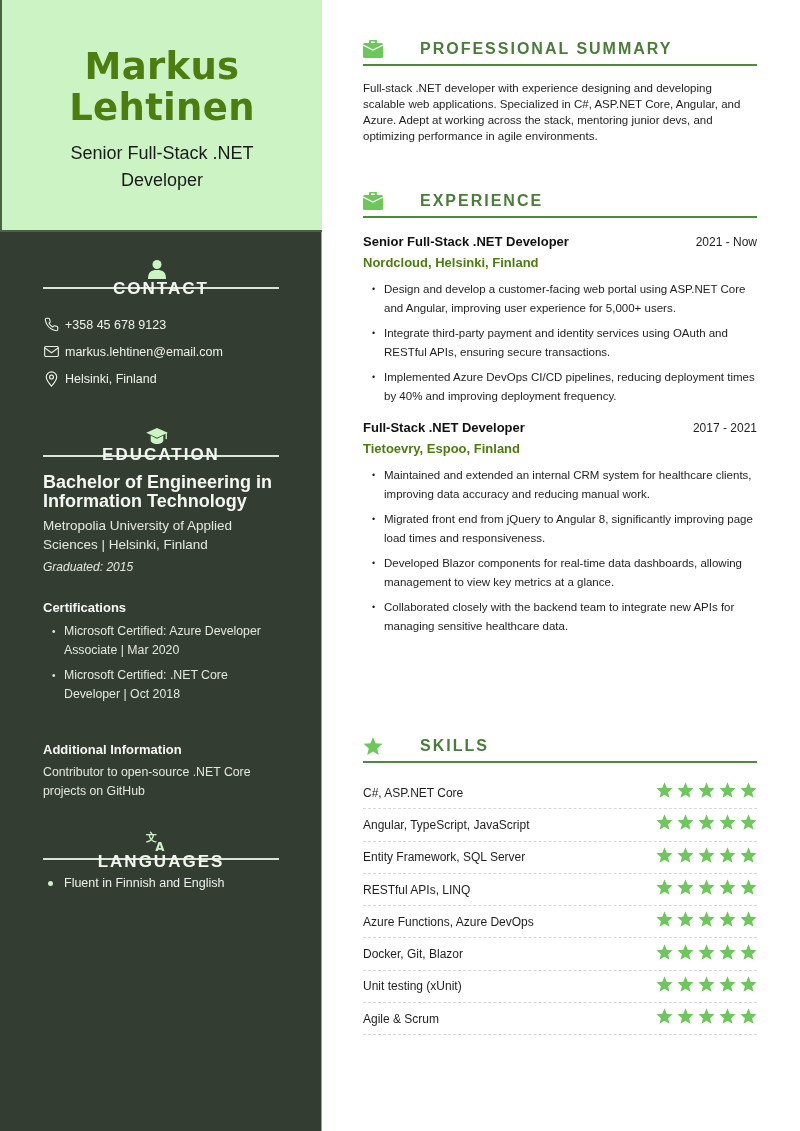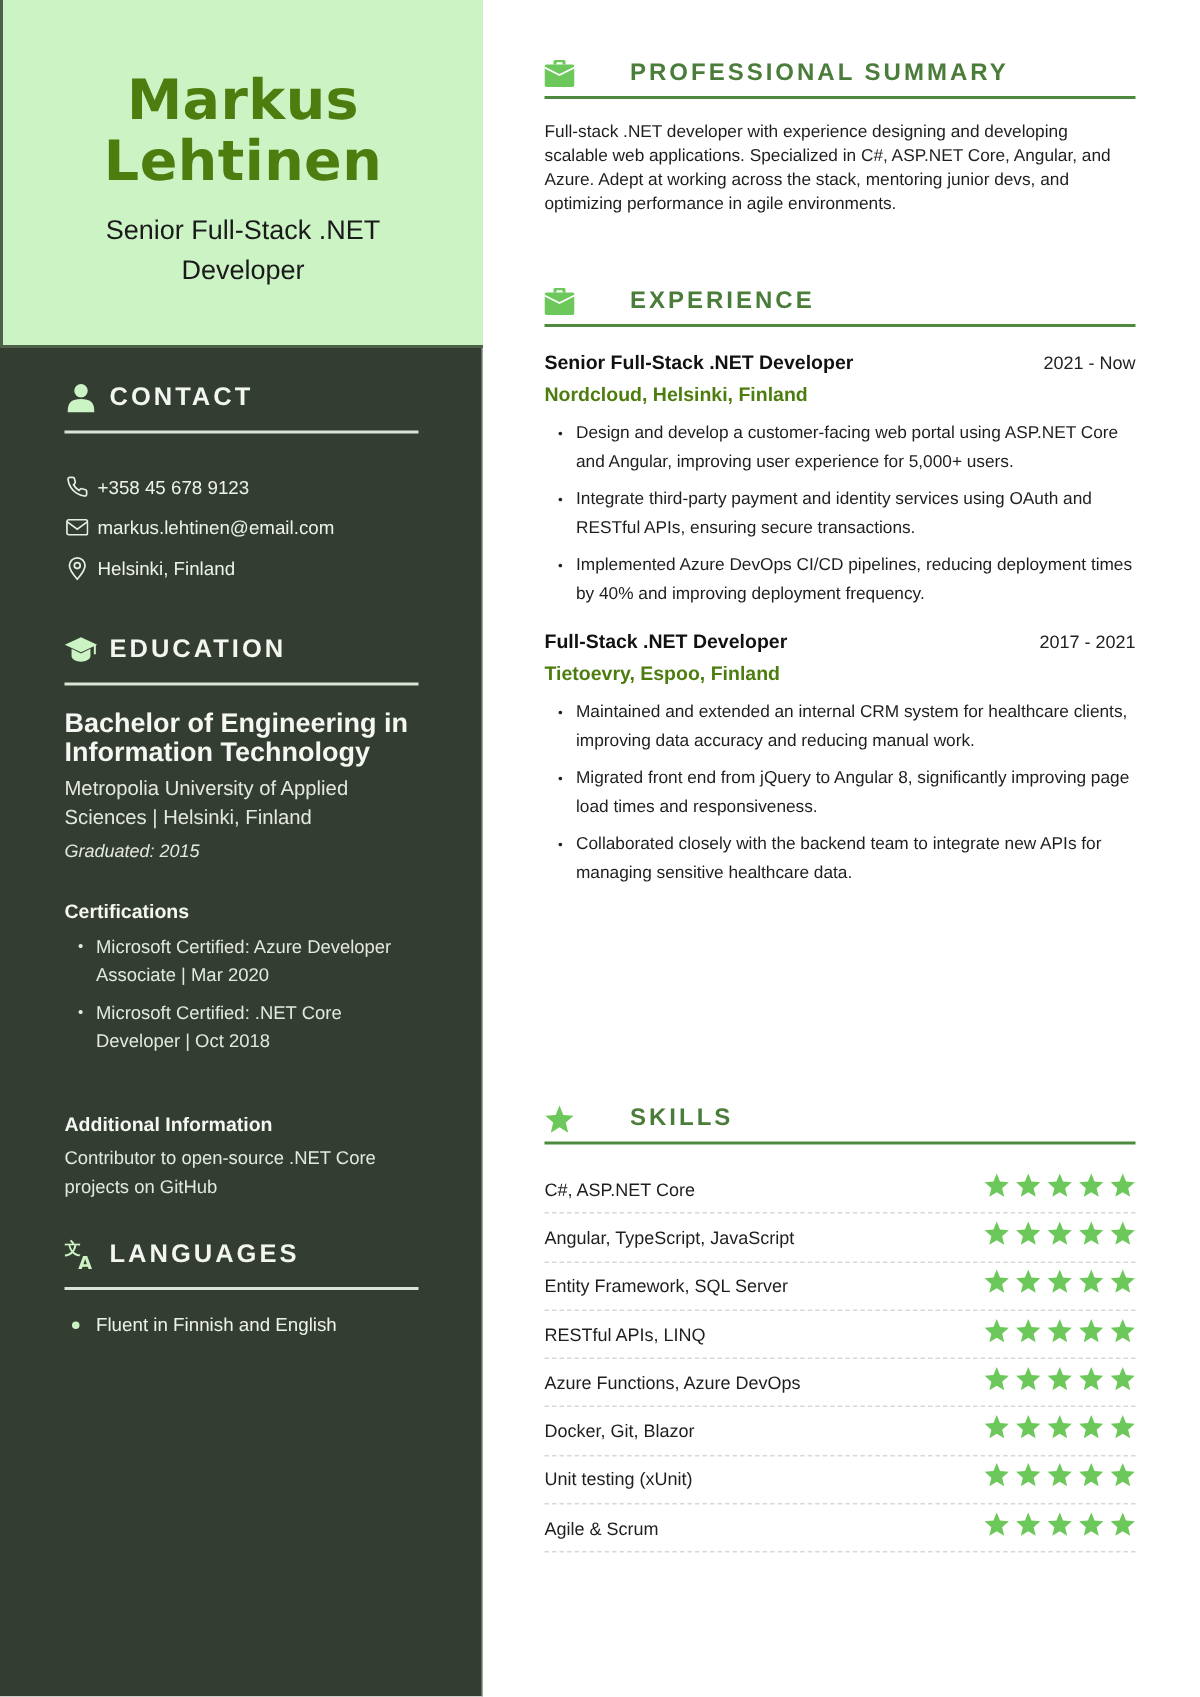--- a/index.html
+++ b/index.html
@@ -5,21 +5,21 @@
   * { box-sizing: border-box; margin: 0; padding: 0; }
   html, body { width: 800px; height: 1131px; background: #ffffff; overflow: hidden; }
   body { font-family: "Liberation Sans", "DejaVu Sans", sans-serif; color: #1a1a1a; position: relative; }
 
   .sidebar { position: absolute; left: 0; top: 0; width: 322px; height: 1131px; background: #343d31; border-right: 1px solid #9aa39a; }
   .sidebar-header { position: absolute; left: 0; top: 0; width: 322px; height: 232px; background: #cbf3c4; border-left: 2px solid #4d6049; border-bottom: 2px solid #4d6049; text-align: center; }
   .name { font-family: "DejaVu Sans", sans-serif; font-weight: bold; font-size: 37px; line-height: 41px; color: #4d7c0f; padding-top: 46px; letter-spacing: 0.3px; }
   .title { font-size: 18px; line-height: 27px; color: #1a1a1a; margin-top: 12px; padding: 0 50px; }
 
   .side-section { position: absolute; left: 43px; width: 236px; }
-  .side-heading { display: flex; align-items: center; height: 30px; border-bottom: 2px solid #d9e5d6; padding-bottom: 16px; }
+  .side-heading { display: flex; align-items: center; height: 30px; border-bottom: 2px solid #d9e5d6; padding-bottom: 16px; flex-direction: column; }
   .side-heading .ico { width: 22px; height: 22px; margin-right: 8px; display: flex; align-items: center; justify-content: center; }
   .side-heading .label { font-size: 17px; font-weight: bold; letter-spacing: 2px; color: #f2f5f0; }
 
   .contact-list { margin-top: 22px; }
   .contact-row { display: flex; align-items: center; height: 27px; font-size: 12.5px; color: #eef2ec; }
   .contact-row .cico { width: 16px; height: 16px; margin-right: 6px; display: flex; align-items: center; justify-content: center; }
 
   .edu-degree { font-size: 18px; font-weight: bold; color: #f5f7f3; line-height: 19px; margin-top: 16px; }
   .edu-school { font-size: 13.5px; color: #e3e8e0; line-height: 19px; margin-top: 5px; }
   .edu-grad { font-size: 12px; font-style: italic; color: #e3e8e0; margin-top: 6px; }
@@ -188,20 +188,21 @@
 
   <div class="job" style="margin-top:14px;">
     <div class="job-head">
       <span class="job-title">Full-Stack .NET Developer</span>
       <span class="job-date">2017 - 2021</span>
     </div>
     <div class="job-company">Tietoevry, Espoo, Finland</div>
     <ul class="job-bullets">
       <li>Maintained and extended an internal CRM system for healthcare clients, improving data accuracy and reducing manual work.</li>
       <li>Migrated front end from jQuery to Angular 8, significantly improving page load times and responsiveness.</li>
+      <li>Developed Blazor components for real-time data dashboards, allowing management to view key metrics at a glance.</li>
       <li>Collaborated closely with the backend team to integrate new APIs for managing sensitive healthcare data.</li>
     </ul>
   </div>
 </div>
 
 <div class="main" style="top:735px;">
   <div class="main-heading">
     <span class="ico">
       <svg width="20" height="19" viewBox="0 0 24 23">
           <path d="M12 0 L15.1 7.6 L23.4 8.3 L17.1 13.8 L19 21.9 L12 17.6 L5 21.9 L6.9 13.8 L0.6 8.3 L8.9 7.6 Z" fill="#6cc85a"></path>

